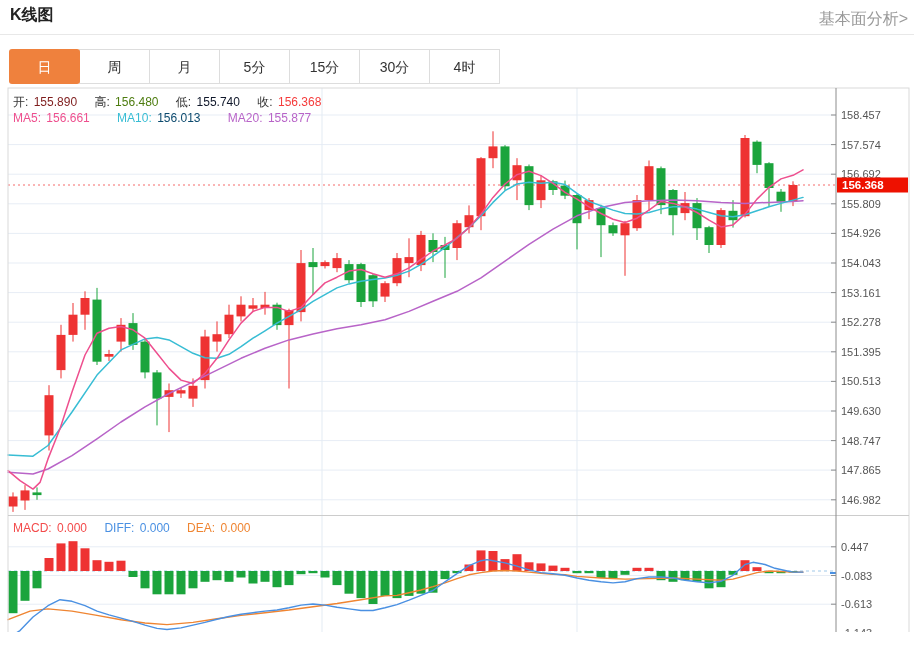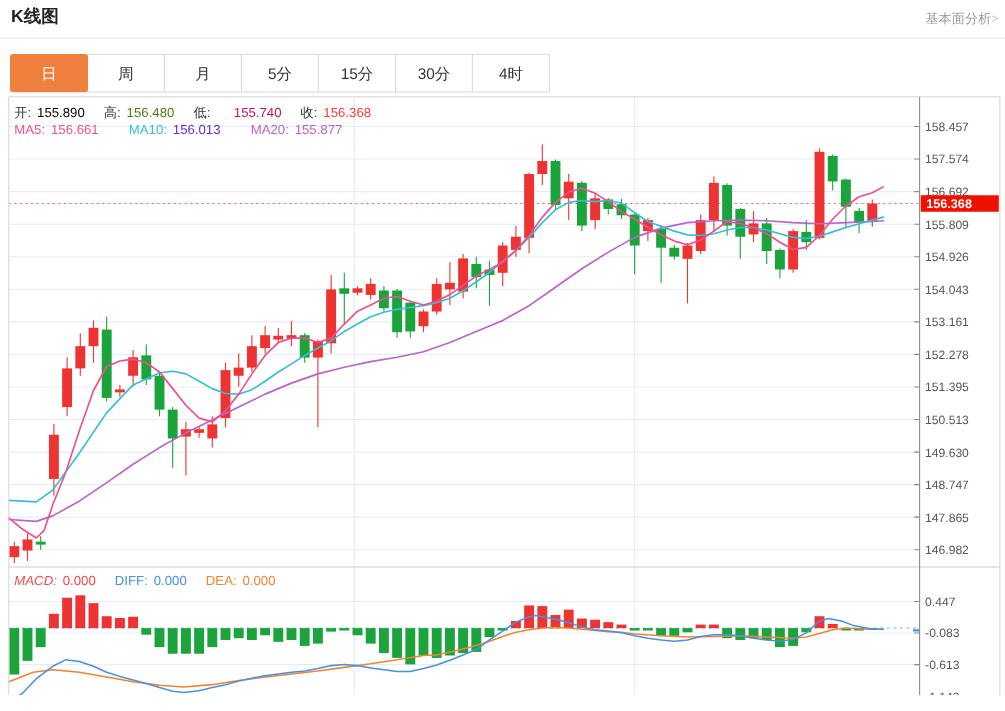--- a/index.html
+++ b/index.html
@@ -1,19 +1,19 @@
 <!DOCTYPE html>
 <html><head>
 <meta charset="utf-8">
 <style>
   html,body{margin:0;padding:0;background:#fff;}
   .app{position:relative;width:914px;height:632px;background:#fff;overflow:hidden;
        font-family:"Liberation Sans",sans-serif;}
   .title{position:absolute;left:10px;top:5px;font-size:16px;font-weight:bold;color:#222;}
-  .link{position:absolute;right:6px;top:9px;font-size:12px;text-decoration:none;cursor:pointer;font-family:Liberation Serif, serif;}
+  .link{position:absolute;right:6px;top:9px;font-size:16px;text-decoration:none;cursor:pointer;}
   .header-divider{position:absolute;left:0;top:34px;width:914px;height:1px;background:#e8e8e8;}
   .tabs{position:absolute;left:9px;top:49px;display:flex;}
   .tab{width:71px;height:35px;line-height:35px;text-align:center;font-size:14px;color:#333;
        background:#fff;border:1px solid #ddd;margin-left:-1px;box-sizing:border-box;cursor:pointer;}
   .tab:first-child{margin-left:0;}
   .tab.active{color:#fff;border-radius:3px;position:relative;z-index:2;border-color:transparent;}
   #chart{position:absolute;left:0;top:0;}
   .overlay{position:absolute;font-size:12px;white-space:nowrap;}
   .overlay span{margin-right:2px;}
   .gap{margin-right:14px !important;}
@@ -306,39 +306,39 @@
       <rect x="8" y="88" width="901" height="553" fill="none" stroke="#d9d9d9" stroke-width="1"></rect>
       <line x1="8" y1="515.5" x2="909" y2="515.5" stroke="#cccccc" stroke-width="1"></line>
       <line x1="836" y1="88" x2="836" y2="641" stroke="#8c8c8c" stroke-width="1"></line>
       <rect x="0" y="641" width="914" height="4" fill="#111111"></rect>
       <rect x="837" y="177.5" width="71" height="15" fill="#ee1100"></rect>
       <text x="842" y="189" fill="#ffffff" font-size="11.5" font-family="&quot;Liberation Sans&quot;,sans-serif" font-weight="bold" text-anchor="start">156.368</text>
     </svg>
 
   <div class="overlay info-row">
     <span style="color: rgb(51, 51, 51);">开:</span>
-    <span class="gap" style="color: #000000;">155.890</span>
+    <span class="gap" style="color: #7f1d1d;">155.890</span>
     <span style="color: rgb(51, 51, 51);">高:</span>
     <span class="gap" style="color: #4d7c0f;">156.480</span>
     <span style="color: rgb(51, 51, 51);">低:</span>
-    <span class="gap" style="color: #be185d; margin-left: 16px;">155.740</span>
+    <span class="gap" style="color: #0f172a;">155.740</span>
     <span style="color: rgb(51, 51, 51);">收:</span>
     <span style="color: rgb(245, 59, 59);">156.368</span>
   </div>
 
   <div class="overlay ma-row">
     <span style="color: rgb(238, 79, 142); margin-top: 47px;">MA5:</span>
     <span class="gap-wide" style="color: rgb(238, 79, 142);">156.661</span>
     <span style="color: rgb(56, 189, 212); margin-top: 40px;">MA10:</span>
-    <span class="gap-wide" style="color: #6d28d9;">156.013</span>
+    <span class="gap-wide" style="color: #0c4a6e;">156.013</span>
     <span style="color: rgb(184, 100, 200);">MA20:</span>
     <span style="color: rgb(184, 100, 200);">155.877</span>
   </div>
 
   <div class="overlay macd-row">
-    <span style="color: rgb(243, 75, 75); font-style: italic;">MACD:</span>
+    <span style="color: rgb(243, 75, 75);">MACD:</span>
     <span class="gap" style="color: rgb(243, 75, 75);">0.000</span>
     <span style="color: rgb(74, 144, 226);">DIFF:</span>
     <span class="gap" style="color: rgb(74, 144, 226);">0.000</span>
     <span style="color: rgb(239, 133, 50);">DEA:</span>
     <span style="color: rgb(239, 133, 50);">0.000</span>
   </div>
 </div>
 
 </body></html>

